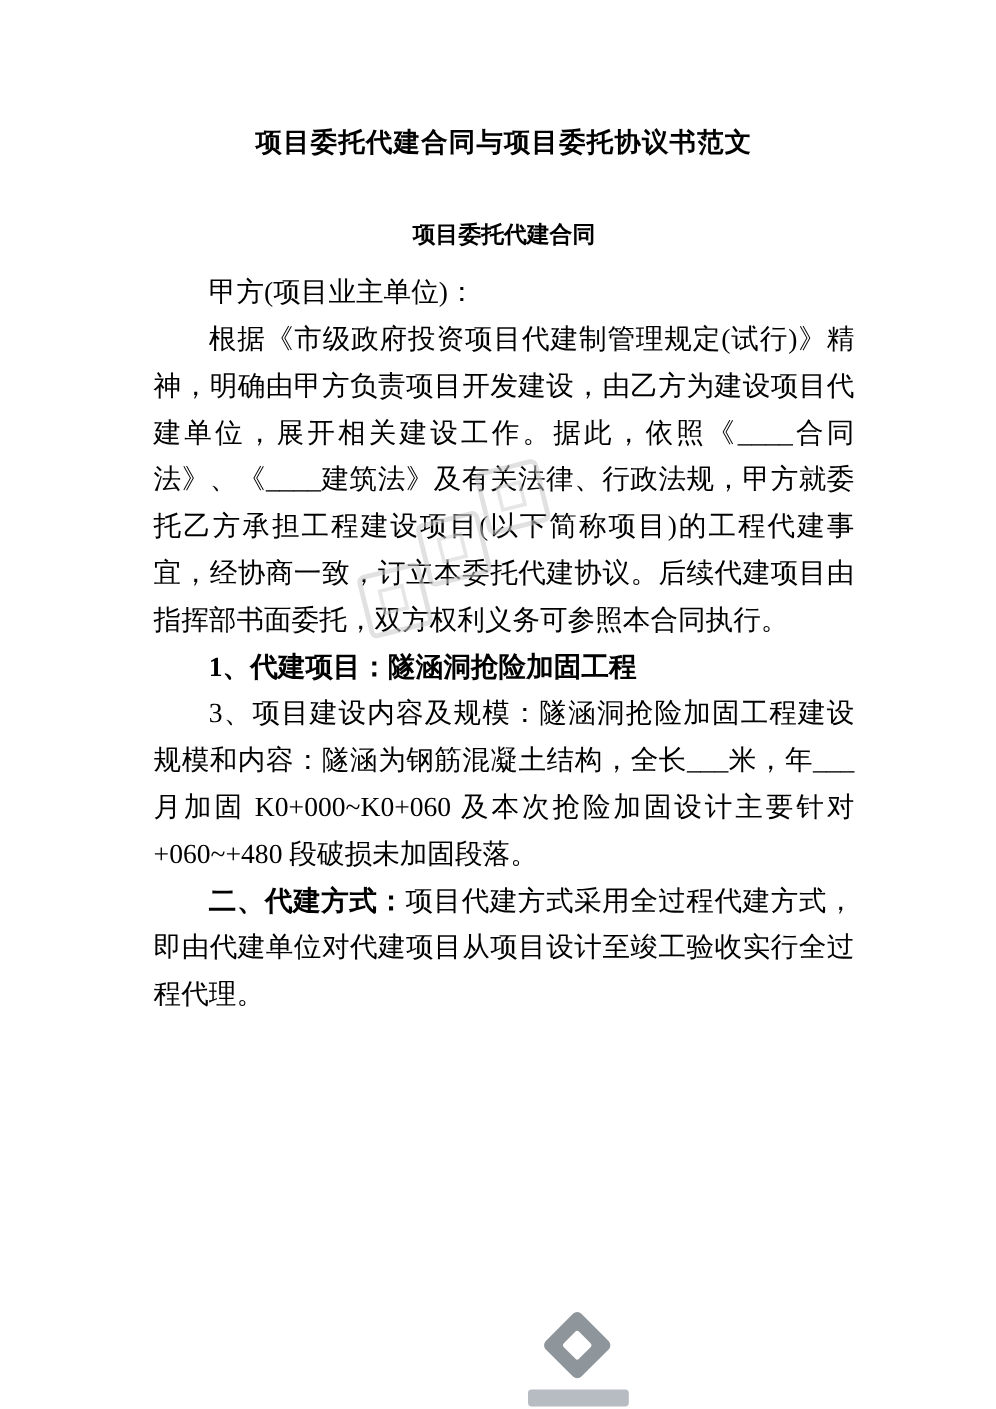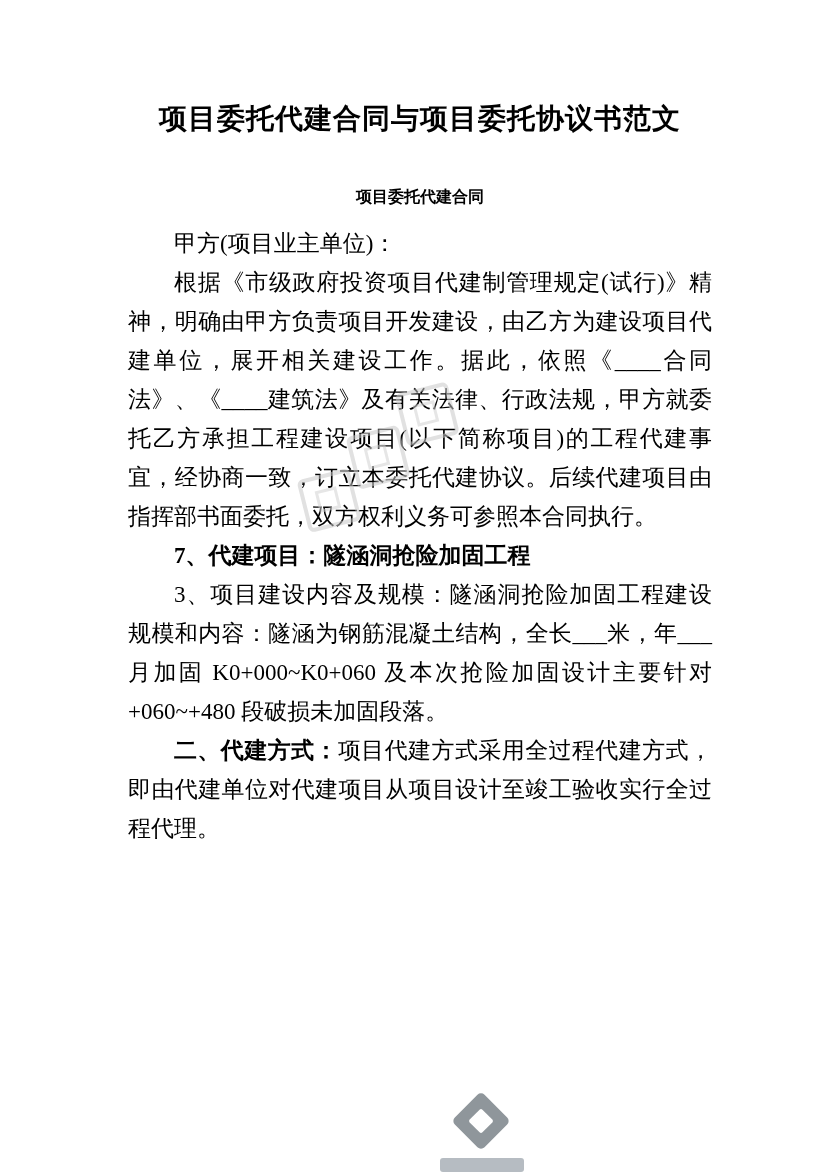--- a/index.html
+++ b/index.html
@@ -15,29 +15,29 @@
   .page { position: absolute; inset: 0; background: #ffffff; }
   .content {
     position: absolute;
     left: 128px;
     right: 118px;
     top: 0;
   }
   .doc-title {
     margin: 104px 0 0 0;
     text-align: center;
-    font-size: 28px;
+    font-size: 22px;
     font-weight: bold;
     line-height: 30px;
     letter-spacing: 1px;
   }
   .doc-subtitle {
     margin: 48px 0 0 0;
     text-align: center;
-    font-size: 16px;
+    font-size: 19px;
     font-weight: bold;
     line-height: 30px;
   }
   .body-text { margin-top: 12px; }
   .body-text p {
     margin: 0;
     font-size: 23px;
     line-height: 39px;
     text-indent: 2em;
     text-align: justify;
@@ -117,21 +117,21 @@
 
   <div class="content">
     <h1 class="doc-title">项目委托代建合同与项目委托协议书范文</h1>
 
     <h2 class="doc-subtitle">项目委托代建合同</h2>
 
     <div class="body-text">
 
     <p><span class="run">甲方(项目业主单位)：</span></p>
         <p><span class="run">根据《市级政府投资项目代建制管理规定(试行)》精神，明确由甲方负责项目开发建设，由乙方为建设项目代建单位，展开相关建设工作。据此，依照《____合同法》、《____建筑法》及有关法律、行政法规，甲方就委托乙方承担工程建设项目(以下简称项目)的工程代建事宜，经协商一致，订立本委托代建协议。后续代建项目由指挥部书面委托，双方权利义务可参照本合同执行。</span></p>
-        <p><span class="run bold">7、代建项目：隧涵洞抢险加固工程</span></p>
+        <p><span class="run bold">1、代建项目：隧涵洞抢险加固工程</span></p>
         <p><span class="run">3、项目建设内容及规模：隧涵洞抢险加固工程建设规模和内容：隧涵为钢筋混凝土结构，全长___米，年___月加固 K0+000~K0+060 及本次抢险加固设计主要针对+060~+480 段破损未加固段落。</span></p>
         <p><span class="run bold">二、代建方式：</span><span class="run">项目代建方式采用全过程代建方式，即由代建单位对代建项目从项目设计至竣工验收实行全过程代理。</span></p>
       </div>
   </div>
 
   <div class="watermark wm-mid">
     <div class="wm-glyph g1">
         <div class="inner"></div>
       </div>
     <div class="wm-glyph g2">

